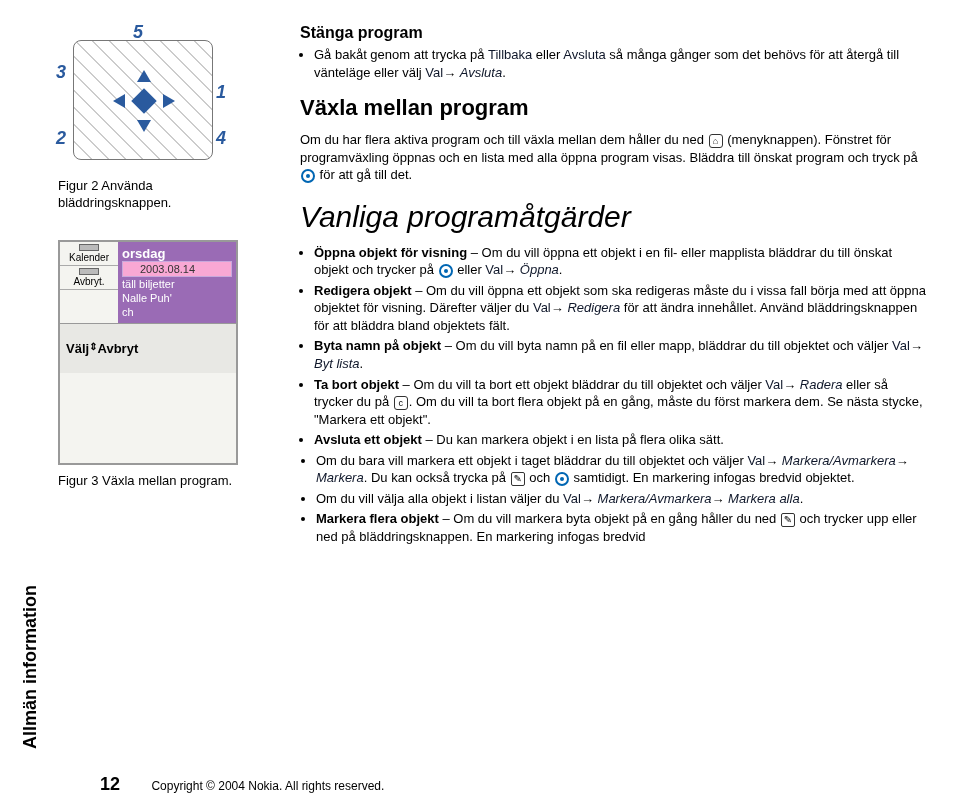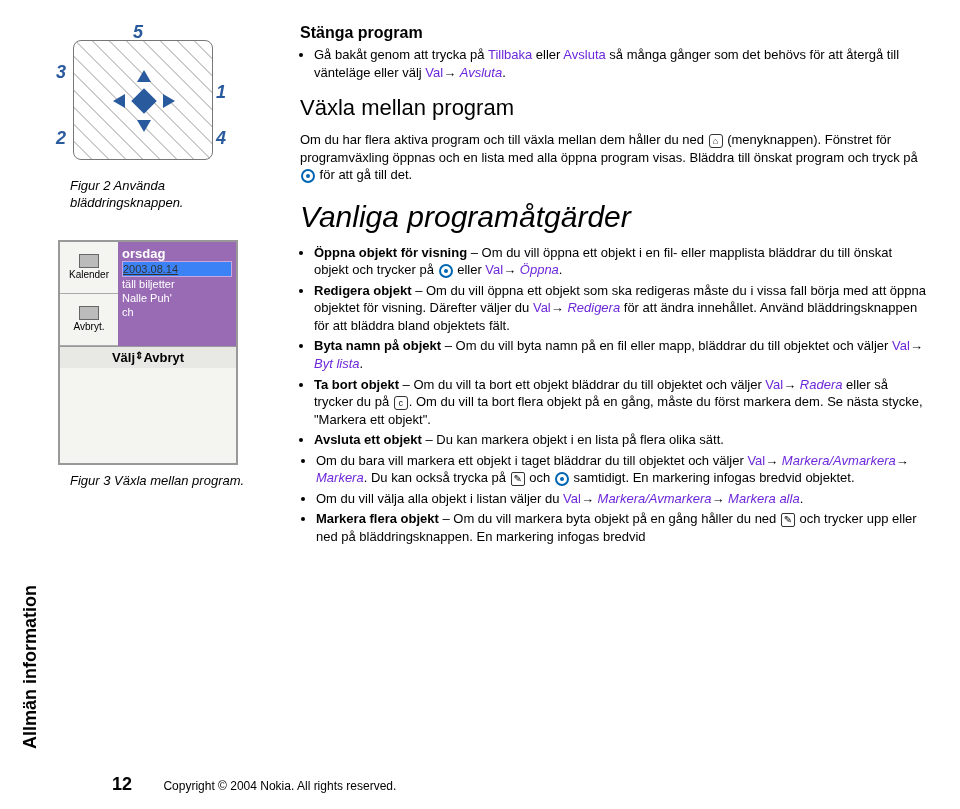--- a/index.html
+++ b/index.html
@@ -12,46 +12,46 @@
   .fig2-img { position: absolute; width: 140px; height: 120px; left: 15px; top: 10px; background: repeating-linear-gradient(45deg,#ccc,#ccc 1px,#fff 1px,#fff 12px); border: 1px solid #777; border-radius: 8px; overflow: hidden; }
   .dpad { position: absolute; left: 45px; top: 35px; width: 50px; height: 50px; }
   .dpad-center { position:absolute; left:16px; top:16px; width:18px; height:18px; background:#2a5a9e; transform:rotate(45deg); }
   .dpad-arrow { position:absolute; width:0; height:0; }
   .au{ left:18px; top:-6px; border-left:7px solid transparent; border-right:7px solid transparent; border-bottom:12px solid #2a5a9e;}
   .ad{ left:18px; bottom:-6px; border-left:7px solid transparent; border-right:7px solid transparent; border-top:12px solid #2a5a9e;}
   .al{ top:18px; left:-6px; border-top:7px solid transparent; border-bottom:7px solid transparent; border-right:12px solid #2a5a9e;}
   .ar{ top:18px; right:-6px; border-top:7px solid transparent; border-bottom:7px solid transparent; border-left:12px solid #2a5a9e;}
   .numlabel { position:absolute; color:#2a5a9e; font-weight:bold; font-size:18px; font-style:italic; }
   .n1{ right:2px; top:52px; } .n2{ left:-2px; top:98px; } .n3{ left:-2px; top:32px; } .n4{ right:2px; top:98px; } .n5{ left:75px; top:-8px; }
-  .fig-caption { font-style: italic; font-size: 13px; margin-bottom: 28px; line-height:1.3;margin-left:12px; }
+  .fig-caption { font-size: 13px; margin-bottom: 28px; line-height:1.3; }
   .fig3 { border: 2px solid #999; width: 180px; height: 225px; margin-bottom: 8px; font-size: 12px; background:#f4f4f0; }
   .fig3-top { display:flex; }
   .fig3-side { width:58px; }
-  .fig3-cell { height:52px; padding:2px 3px; font-size:10px; display:flex; flex-direction:column; justify-content:center; align-items:center; border-bottom:1px solid #aaa; }
+  .fig3-cell { height:24px; padding:2px 3px; font-size:10px; display:flex; flex-direction:column; justify-content:center; align-items:center; border-bottom:1px solid #aaa; }
   .fig3-cell .ico { width:20px; height:14px; background:#bbb; border:1px solid #666; margin-bottom:1px; }
   .fig3-main { flex:1; background:#9a6bb5; color:#fff; padding:4px; font-size:11px; }
   .fig3-main .h { font-weight:bold; font-size:13px; }
   .fig3-main .row { padding:1px 0; }
-  .fig3-main .sel { background:#3b82f6; color:#333; padding:1px 0; border:1px solid #c8a8dc;text-decoration:underline; }
-  .fig3-bottom { display:flex; justify-content:center; padding:3px 6px; border-top:1px solid #999; background:#e8e8e4; font-weight:bold; font-size:13px; }
+  .fig3-main .sel { background:#f9a8d4; color:#333; padding:1px 17px; border:1px solid #c8a8dc; }
+  .fig3-bottom { display:flex; justify-content:flex-start; padding:17px 6px; border-top:1px solid #999; background:#e8e8e4; font-weight:bold; font-size:13px; }
   .fig3-bottom .mid { font-size:10px; }
   h3 { font-weight: bold; font-size: 16px; margin: 4px 0 4px 0; }
-  h2 { font-weight: normal; font-size: 22px; margin: 14px 0 10px 0; }
+  h2 { font-weight: bold; font-size: 22px; margin: 14px 0 10px 0; }
   h1 { font-size: 30px; font-weight: normal; margin: 16px 0 10px 0; font-style: italic; }
   ul { list-style: disc; padding-left: 14px; margin: 0; }
   li { margin-bottom: 3px; line-height: 1.35; }
   p { line-height: 1.35; margin-bottom: 3px; }
-  .blue { color: #6d28d9; }
+  .blue { color: #0f172a; }
   .ital { font-style: italic; }
   .icon-inline { display:inline-block; vertical-align:middle; width:14px; height:14px; border:1px solid #333; border-radius:3px; font-size:9px; text-align:center; line-height:12px; margin:0 1px; }
   .circle-btn { display:inline-block; vertical-align:middle; width:14px; height:14px; border:2px solid #0066b3; border-radius:50%; position:relative; margin:0 1px; }
   .circle-btn::after{ content:""; position:absolute; left:3px; top:3px; width:4px; height:4px; background:#0066b3; border-radius:50%; }
   .pencil-icon { display:inline-block; vertical-align:middle; width:14px; height:14px; border:1px solid #333; border-radius:2px; font-size:10px; text-align:center; line-height:12px; margin:0 1px; }
   .nested { padding-left: 16px; }
-  .footer { position:absolute; bottom:14px; left:112px; font-size:12px; }
+  .footer { position:absolute; bottom:14px; left:100px; font-size:12px; }
   .page-num { font-weight:bold; font-size:18px; margin-right:28px; }
 </style>
 </head>
 <body>
 
 <div class="page">
   <div class="vertical-label">Allmän information</div>
 
   <div class="left-col">
     <div class="fig2">

